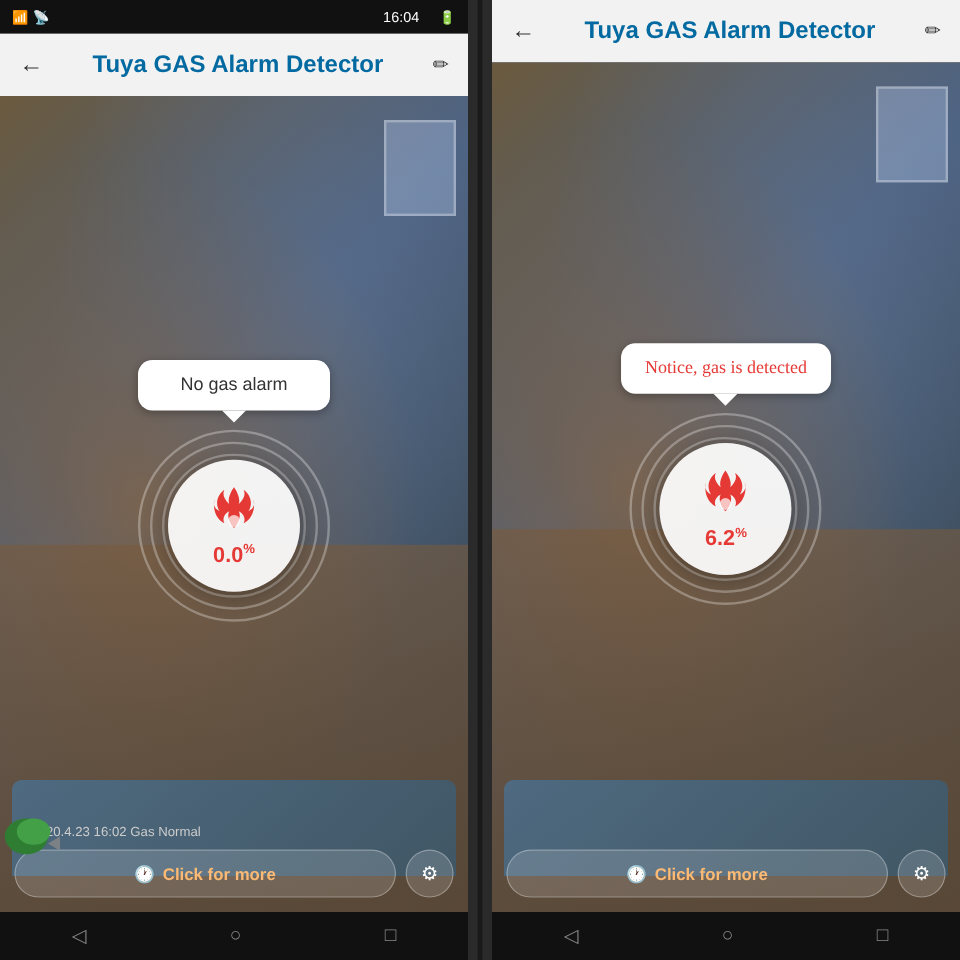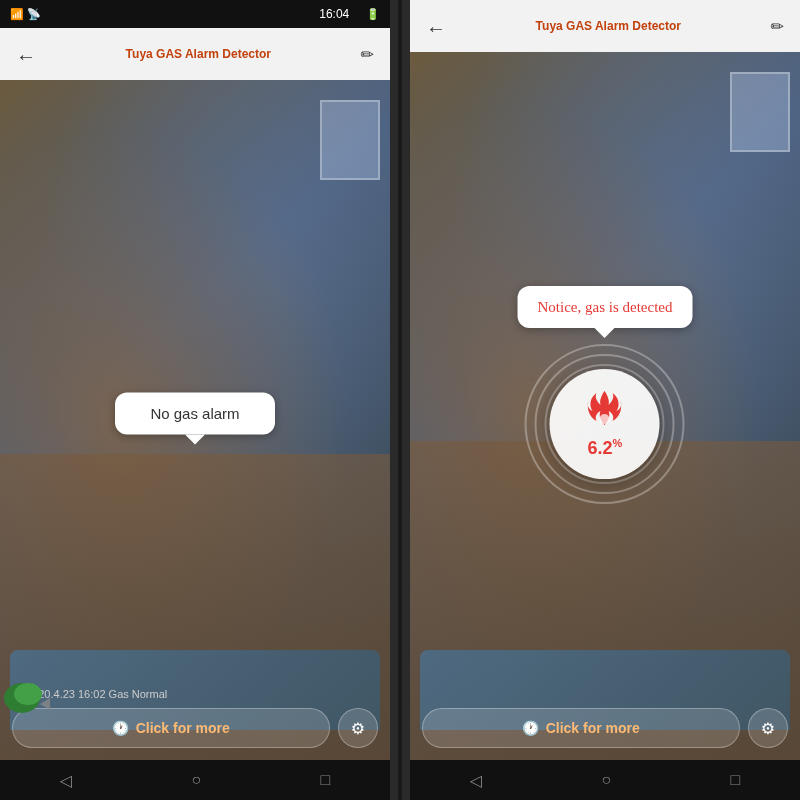--- a/index.html
+++ b/index.html
@@ -75,23 +75,23 @@
       z-index: 10;
     }
 
     .header-back {
       font-size: 20px;
       color: #333;
       cursor: pointer;
     }
 
     .header-title {
-      font-size: 12px;
+      font-size: 20px;
       font-weight: 600;
-      color: #c2410c;
+      color: #0369a1;
     }
 
     .header-edit {
       font-size: 16px;
       color: #333;
       cursor: pointer;
     }
 
     
     .phone-bg {
@@ -392,20 +392,36 @@
       <div class="bg-overlay"></div>
       <div class="room-elements">
         <div class="room-floor"></div>
         <div class="room-sofa"></div>
         <div class="room-window"></div>
       </div>
 
       <div class="sensor-area">
         <div class="notification-bubble">
           <span class="notification-text-normal">No gas alarm</span>
+        </div>
+        <div class="ripple-container">
+          <div class="ripple ripple-1"></div>
+          <div class="ripple ripple-2"></div>
+          <div class="ripple ripple-3"></div>
+          <div class="sensor-circle">
+            <div class="flame-icon">
+              <svg width="36" height="40" viewBox="0 0 36 40" fill="none" xmlns="http://www.w3.org/2000/svg">
+                <path d="M18 2C18 2 24 10 22 16C26 12 28 8 26 4C32 8 34 16 30 22C34 20 36 16 34 12C36 18 34 28 26 32C28 28 26 24 22 22C24 26 22 32 18 36C14 32 12 26 14 22C10 24 8 28 10 32C2 28 0 18 2 12C0 16 2 20 6 22C2 16 4 8 10 4C8 8 10 12 14 16C12 10 18 2 18 2Z" fill="#e53935"></path>
+                <ellipse cx="18" cy="30" rx="5" ry="5" fill="white" opacity="0.7"></ellipse>
+              </svg>
+            </div>
+            <div class="sensor-value">
+              <span>0.0</span><sup>%</sup>
+            </div>
+          </div>
         </div>
       </div>
 
       <div class="phone-bottom">
         <div class="status-log">
           <div class="status-dot"></div>
           <span class="status-log-text">2020.4.23  16:02  Gas Normal</span>
         </div>
         <div class="bottom-buttons">
           <div class="click-more-btn">

